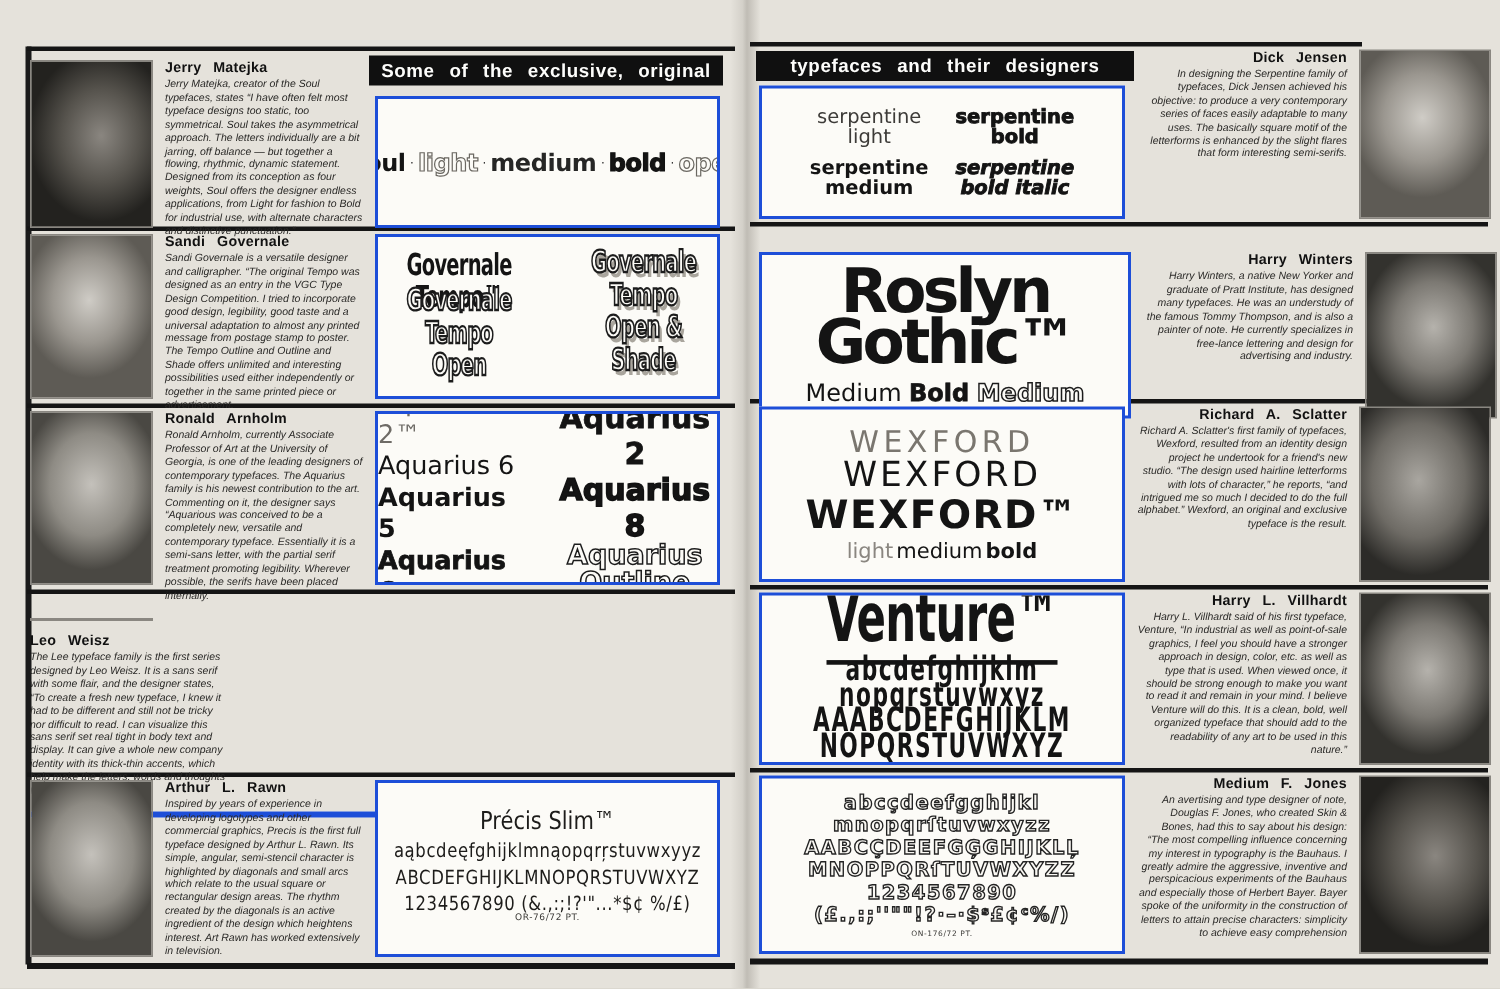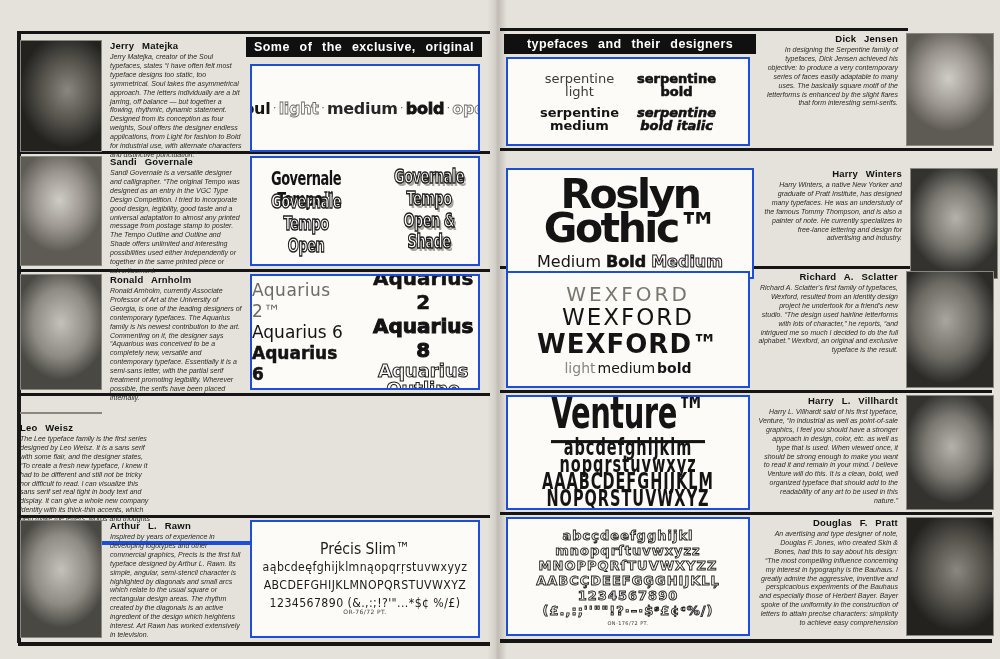--- a/index.html
+++ b/index.html
@@ -221,20 +221,21 @@
     <div class="photo left p3"></div>
     <div class="bio-col left">
       <h3 class="dname">Ronald Arnholm</h3>
       <p class="bio" style="margin:0">Ronald Arnholm, currently Associate Professor of Art at the University of Georgia, is one of the leading designers of contemporary typefaces. The Aquarius family is his newest contribution to the art. Commenting on it, the designer says “Aquarious was conceived to be a completely new, versatile and contemporary typeface. Essentially it is a semi-sans letter, with the partial serif treatment promoting legibility. Wherever possible, the serifs have been placed internally.</p>
     </div>
     <div class="spec">
       <div class="aq-wrap">
         <div class="aq-c1">
           <div class="aq1">Aquarius 2™</div>
           <div class="aq2">Aquarius 6</div>
+          <div class="aq3">Aquarius 5</div>
           <div class="aq4">Aquarius 6</div>
         </div>
         <div class="aq-c2">
           <div class="aq7">Aquarius 2</div>
           <div class="aq8">Aquarius 8</div>
           <div class="aq-out ol pre">Aquarius
 Outline</div>
         </div>
       </div>
     </div>
@@ -304,26 +305,26 @@
         <div class="prc-line">1234567890 (&amp;.,:;!?'"...*$¢ %/£)</div>
       </div>
       <div class="spec-note">OR-76/72 PT.</div>
     </div>
   </div>
 
   <div class="cell" style="left:506px;top:517px;width:488px;height:119px;">
     <div class="spec">
       <div class="skin-line">abcçdeefgghijkl</div>
       <div class="skin-line">mnopqrſtuvwxyzz</div>
+      <div class="skin-line">AABCÇDEEFGĢGHIJKLĻ</div>
       <div class="skin-line">MNOPPQRſTUVWXYZZ</div>
-      <div class="skin-line">AABCÇDEEFGĢGHIJKLĻ</div>
       <div class="skin-line">1234567890</div>
       <div class="skin-line">(£.,:;''""!?·–·$ˢ£¢ᶜ%/)</div>
       <div class="spec-note" style="font-size:5px">ON-176/72 PT.</div>
     </div>
     <div class="bio-col right">
-      <h3 class="dname">Douglas F. Pratt</h3>
+      <h3 class="dname">Medium F. Jones</h3>
       <p class="bio" style="margin:0">An avertising and type designer of note, Douglas F. Jones, who created Skin &amp; Bones, had this to say about his design: “The most compelling influence concerning my interest in typography is the Bauhaus. I greatly admire the aggressive, inventive and perspicacious experiments of the Bauhaus and especially those of Herbert Bayer. Bayer spoke of the uniformity in the construction of letters to attain precise characters: simplicity to achieve easy comprehension</p>
     </div>
     <div class="photo right p1"></div>
   </div>
 
 </div>
 
 </body></html>

